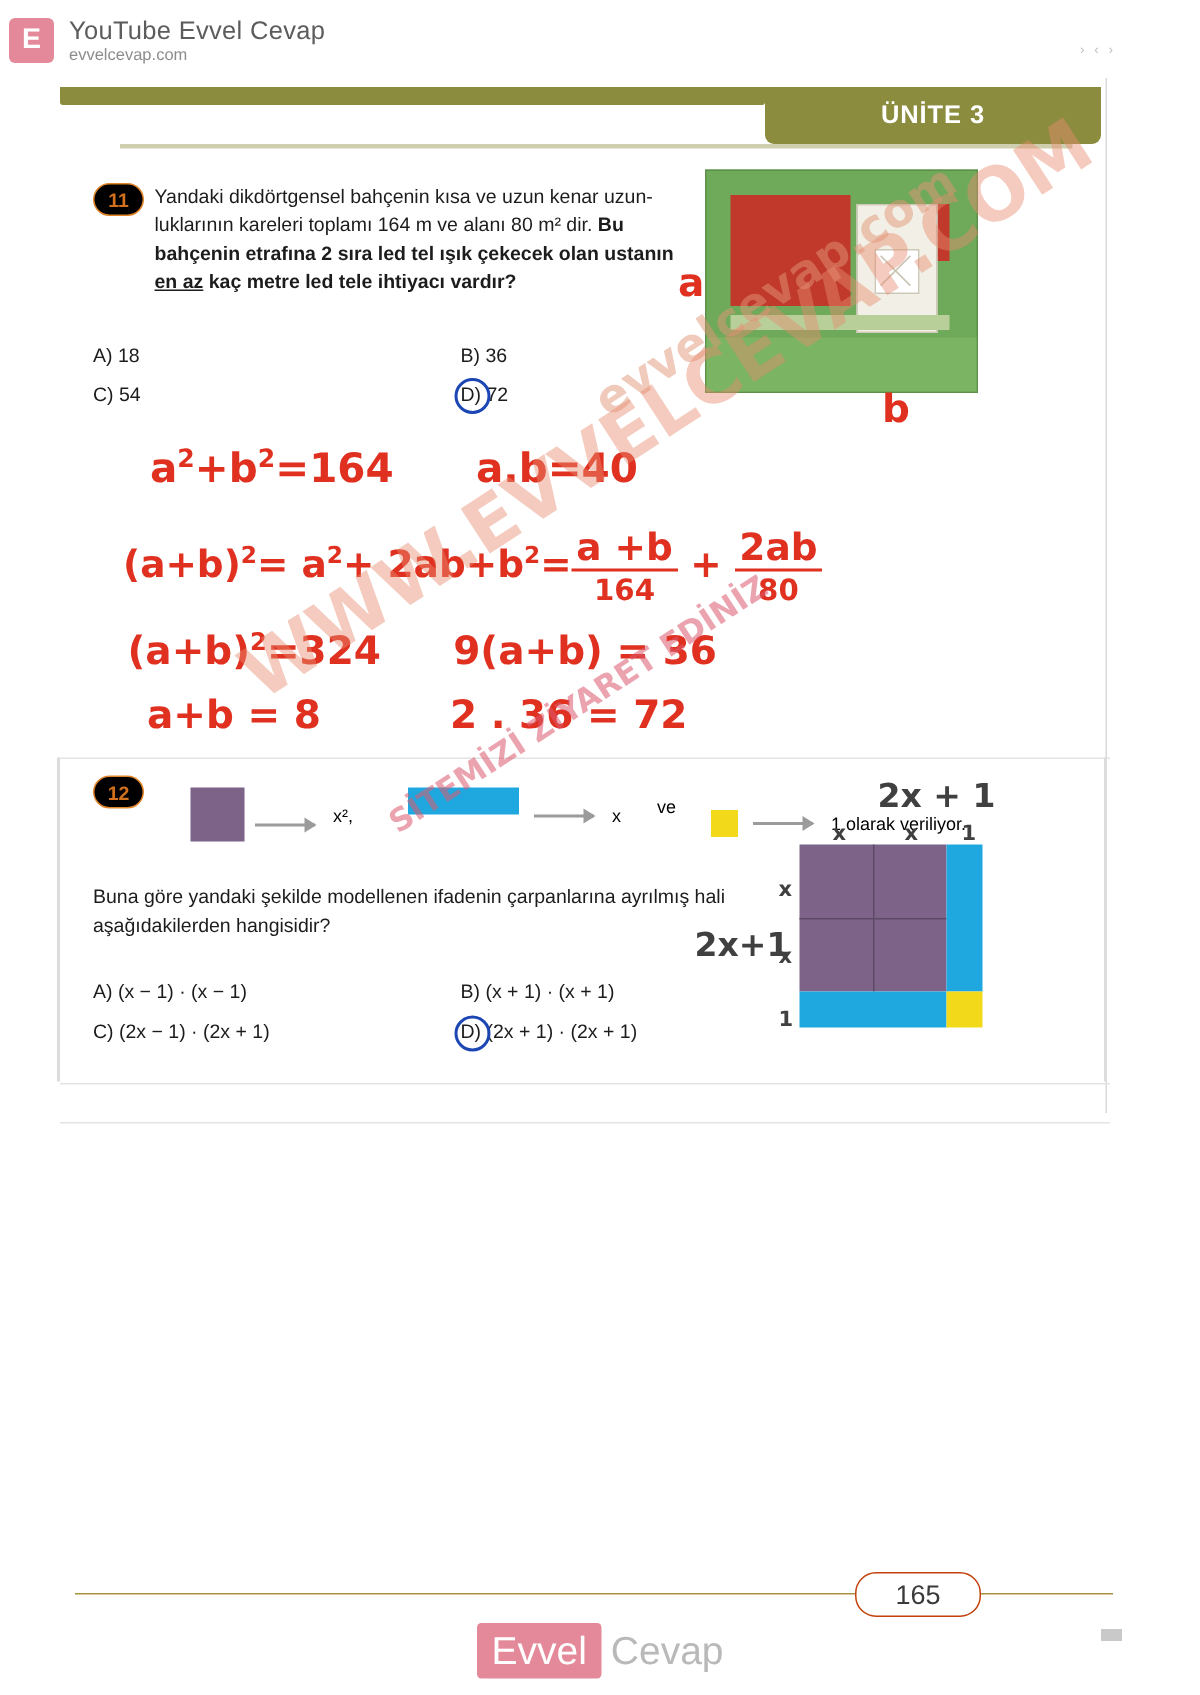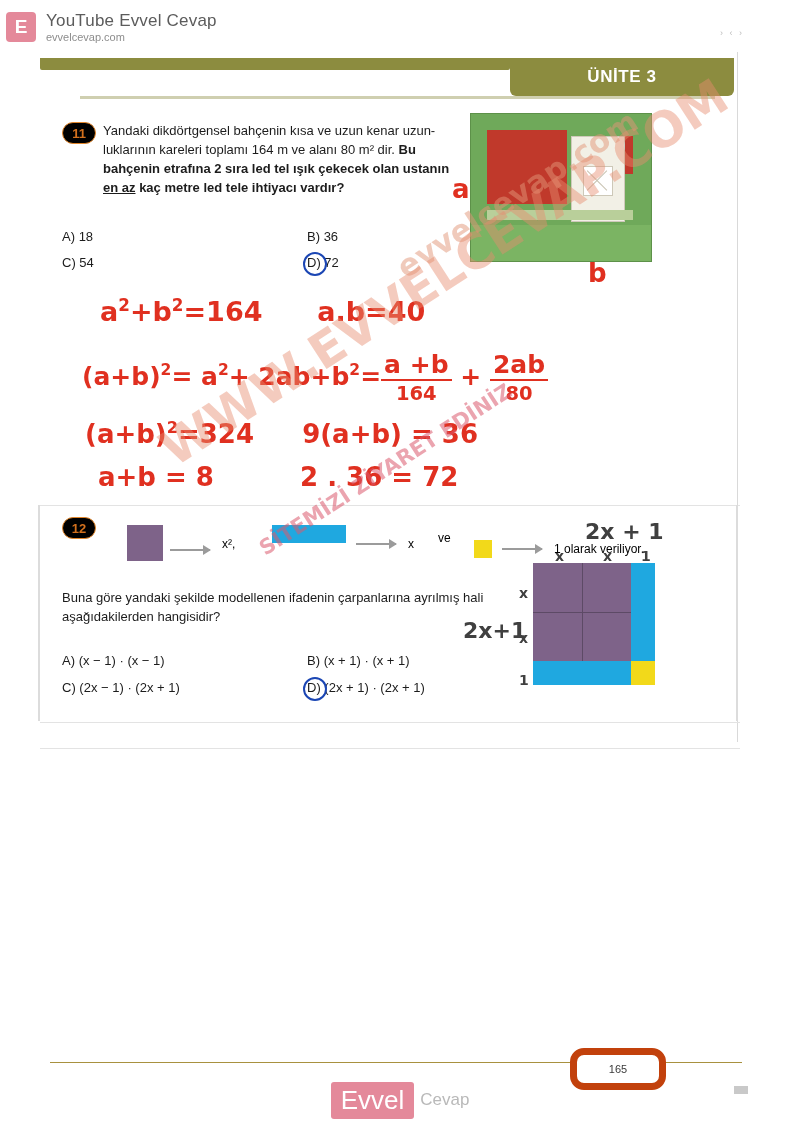--- a/index.html
+++ b/index.html
@@ -129,29 +129,29 @@
 
   
   .sep{position:absolute;left:40px;width:700px;height:1px;background:#e3e3e3;}
   .side-tick{position:absolute;width:2px;background:#dcdcdc;}
 
   
   .foot-line{position:absolute;left:50px;top:1062px;width:520px;height:1px;background:#a8913f;}
   .foot-line2{position:absolute;left:650px;top:1062px;width:92px;height:1px;background:#a8913f;}
   .page-no{
     position:absolute;left:570px;top:1048px;width:82px;height:28px;
-    border:7px solid #c2410c;border-radius:14px;background:#fff;
-    display:flex;align-items:center;justify-content:center;font-size:11px;color:#3a3a3a;
+    border:1px solid #c2410c;border-radius:14px;background:#fff;
+    display:flex;align-items:center;justify-content:center;font-size:18px;color:#3a3a3a;
   }
   .foot-brand{
     position:absolute;left:0;top:1078px;width:800px;height:44px;display:flex;
     align-items:center;justify-content:center;gap:6px;
   }
   .fb1{background:#e4899a;color:#fff;font-size:26px;padding:3px 10px;border-radius:3px;}
-  .fb2{color:#b9b9b9;font-size:17px;}
+  .fb2{color:#b9b9b9;font-size:26px;}
   .foot-sq{position:absolute;right:52px;top:1086px;width:14px;height:8px;background:#c9c9c9;}
 </style>
 </head>
 <body>
 
 <div class="brand">
   <div class="brand-logo">E</div>
   <div class="brand-txt">
     <div class="brand-title">YouTube Evvel Cevap</div>
     <div class="brand-sub">evvelcevap.com</div>

